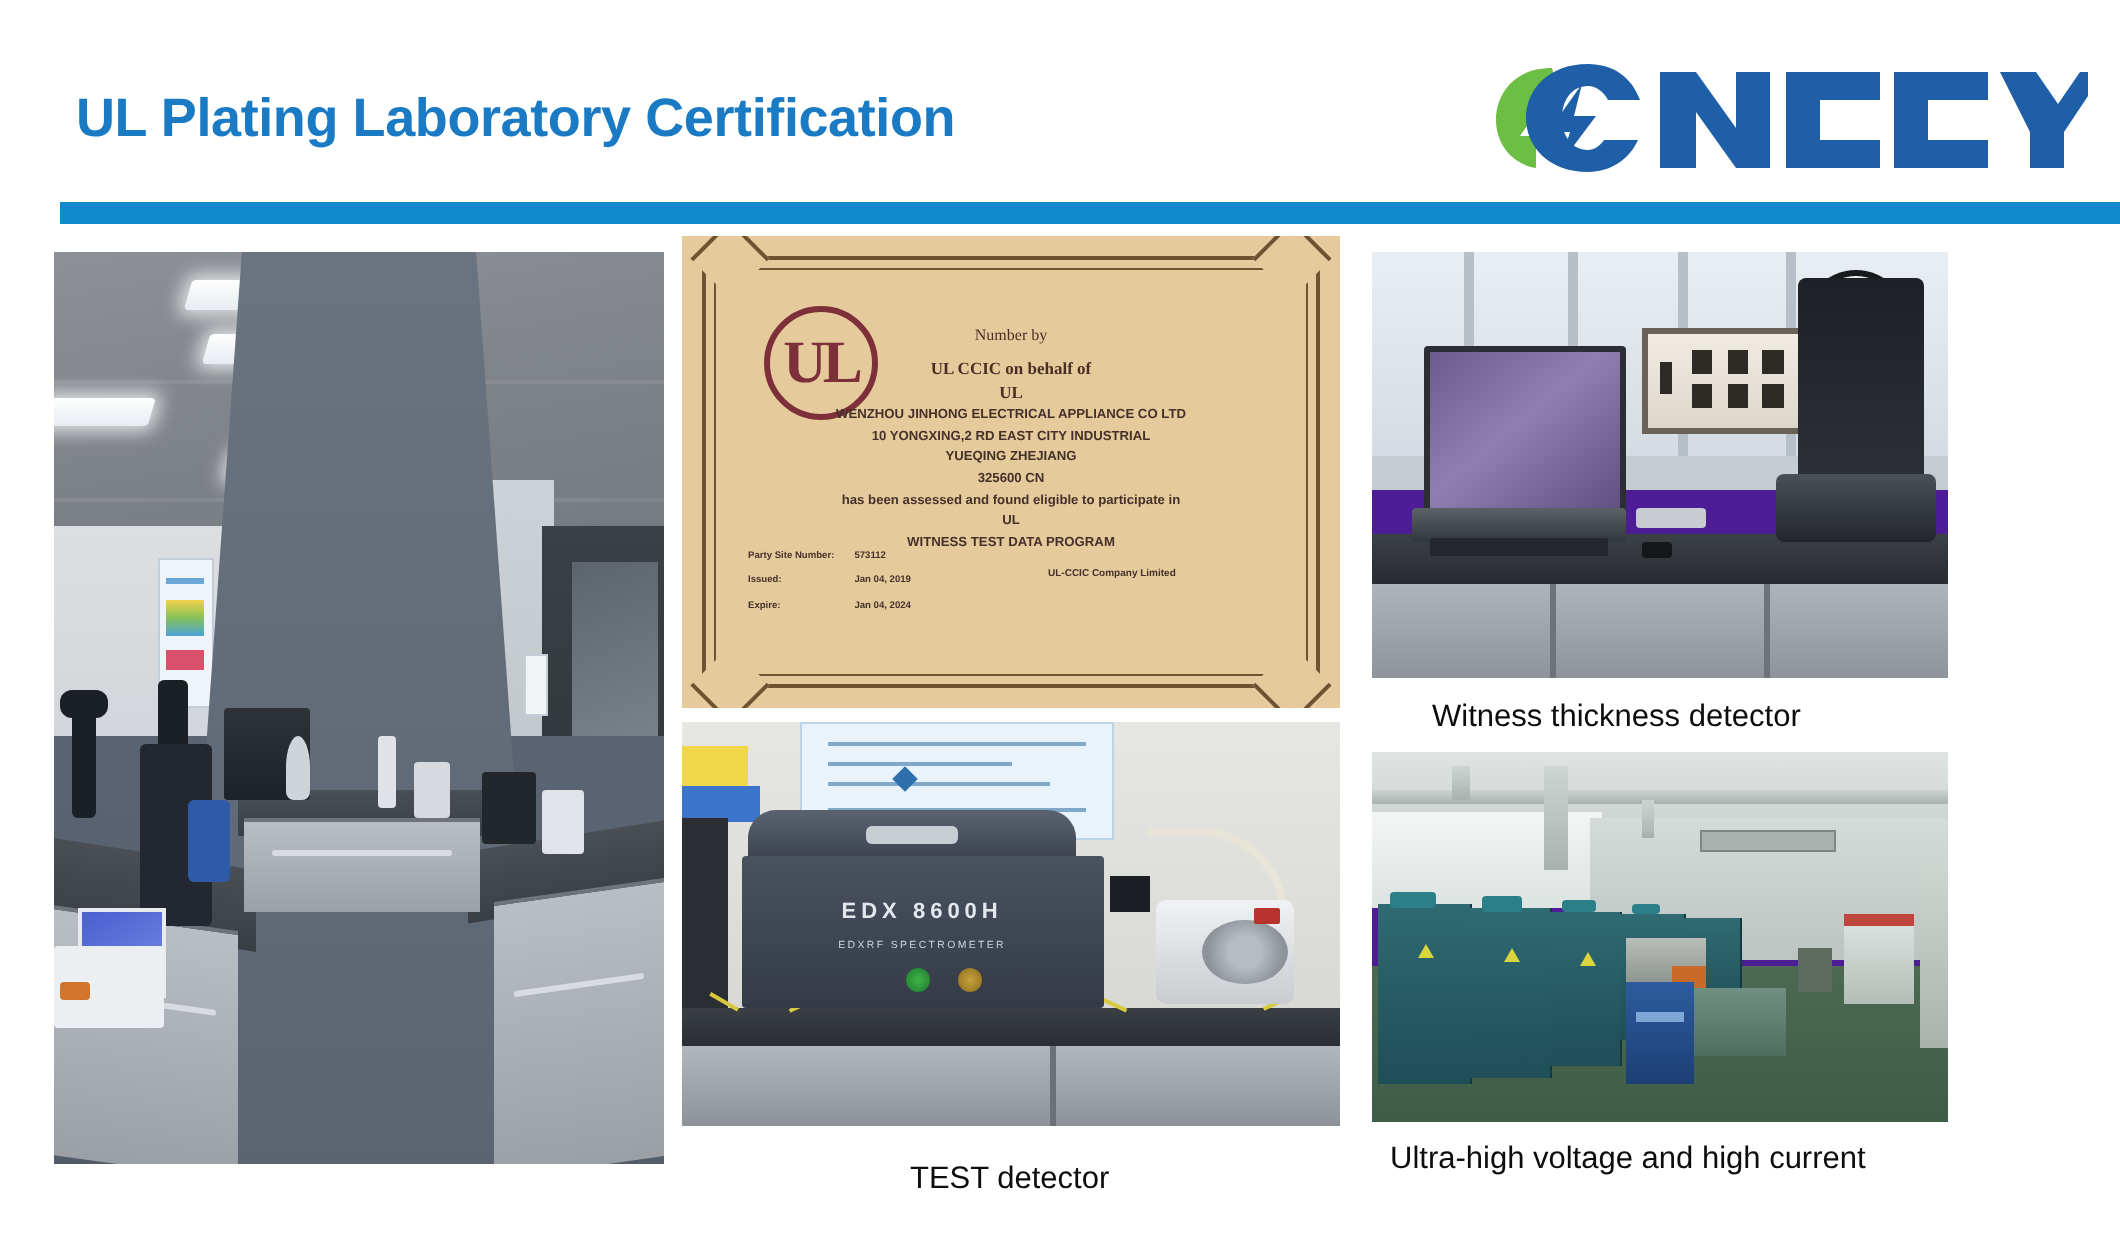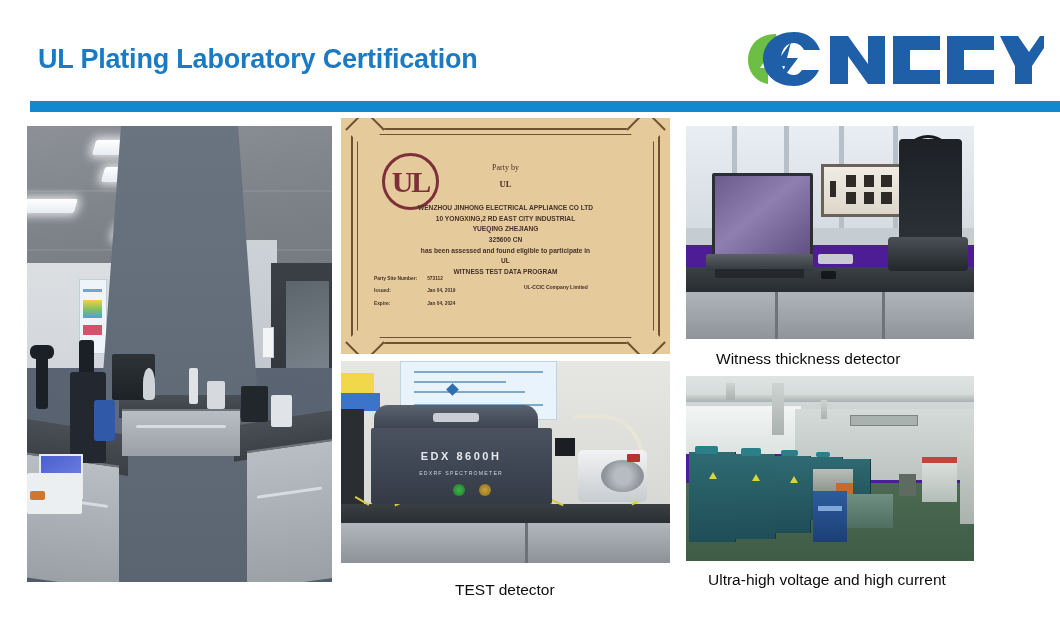--- a/index.html
+++ b/index.html
@@ -348,21 +348,21 @@
     position:absolute; background: linear-gradient(180deg,#2d5c9e,#1c3f74);
   }
   .hv-panel {
     position:absolute; background: linear-gradient(180deg,#b9beb8,#8f958f);
   }
   .hv-orange { position:absolute; background:#c86a2a; }
 
   
   #cap-plating { left: 716px; top: 349px; }
   #cap-rohs    { left: 455px; top: 580px; }
-  #cap-hv      { left: 695px; top: 570px; width: 300px; margin-left: 13px; }
+  #cap-hv      { left: 695px; top: 570px; width: 300px; }
 </style>
 </head>
 <body>
 
 <div id="slide-title">UL Plating Laboratory Certification</div>
 
 <div id="brand-logo">
   <svg viewBox="0 0 300 62" width="300" height="62">
 
     <path d="M32 6 C12 6 4 20 4 32 C4 44 12 54 24 56 L24 40 L16 40 L34 14 Z" fill="#6cbe45"></path>
@@ -450,22 +450,23 @@
   <div class="cert-border-outer"></div>
   <div class="cert-border-inner"></div>
 
   <div class="cert-corner" style="left:10px;top:10px;border-top-width:2px;border-left-width:2px;transform:rotate(45deg) translate(-9px,-9px);background:#e5ca9c;"></div>
   <div class="cert-corner" style="right:10px;top:10px;border-top-width:2px;border-right-width:2px;transform:rotate(-45deg) translate(9px,-9px);background:#e5ca9c;"></div>
   <div class="cert-corner" style="left:10px;bottom:10px;border-bottom-width:2px;border-left-width:2px;transform:rotate(-45deg) translate(-9px,9px);background:#e5ca9c;"></div>
   <div class="cert-corner" style="right:10px;bottom:10px;border-bottom-width:2px;border-right-width:2px;transform:rotate(45deg) translate(9px,9px);background:#e5ca9c;"></div>
 
   <div id="cert-ul-mark">UL</div>
 
-  <div class="cert-txt" id="cert-issuedby">Party by</div>
+  <div class="cert-txt" id="cert-issuedby">Number by</div>
   <div class="cert-txt" id="cert-authority">
+      <div>UL CCIC on behalf of</div>
       <div>UL</div>
     </div>
   <div class="cert-txt" id="cert-body">
       <div>WENZHOU JINHONG ELECTRICAL APPLIANCE CO LTD</div>
       <div>10 YONGXING,2 RD EAST CITY INDUSTRIAL</div>
       <div>YUEQING ZHEJIANG</div>
       <div>325600 CN</div>
       <div>has been assessed and found eligible to participate in</div>
       <div>UL</div>
       <div>WITNESS TEST DATA PROGRAM</div>

